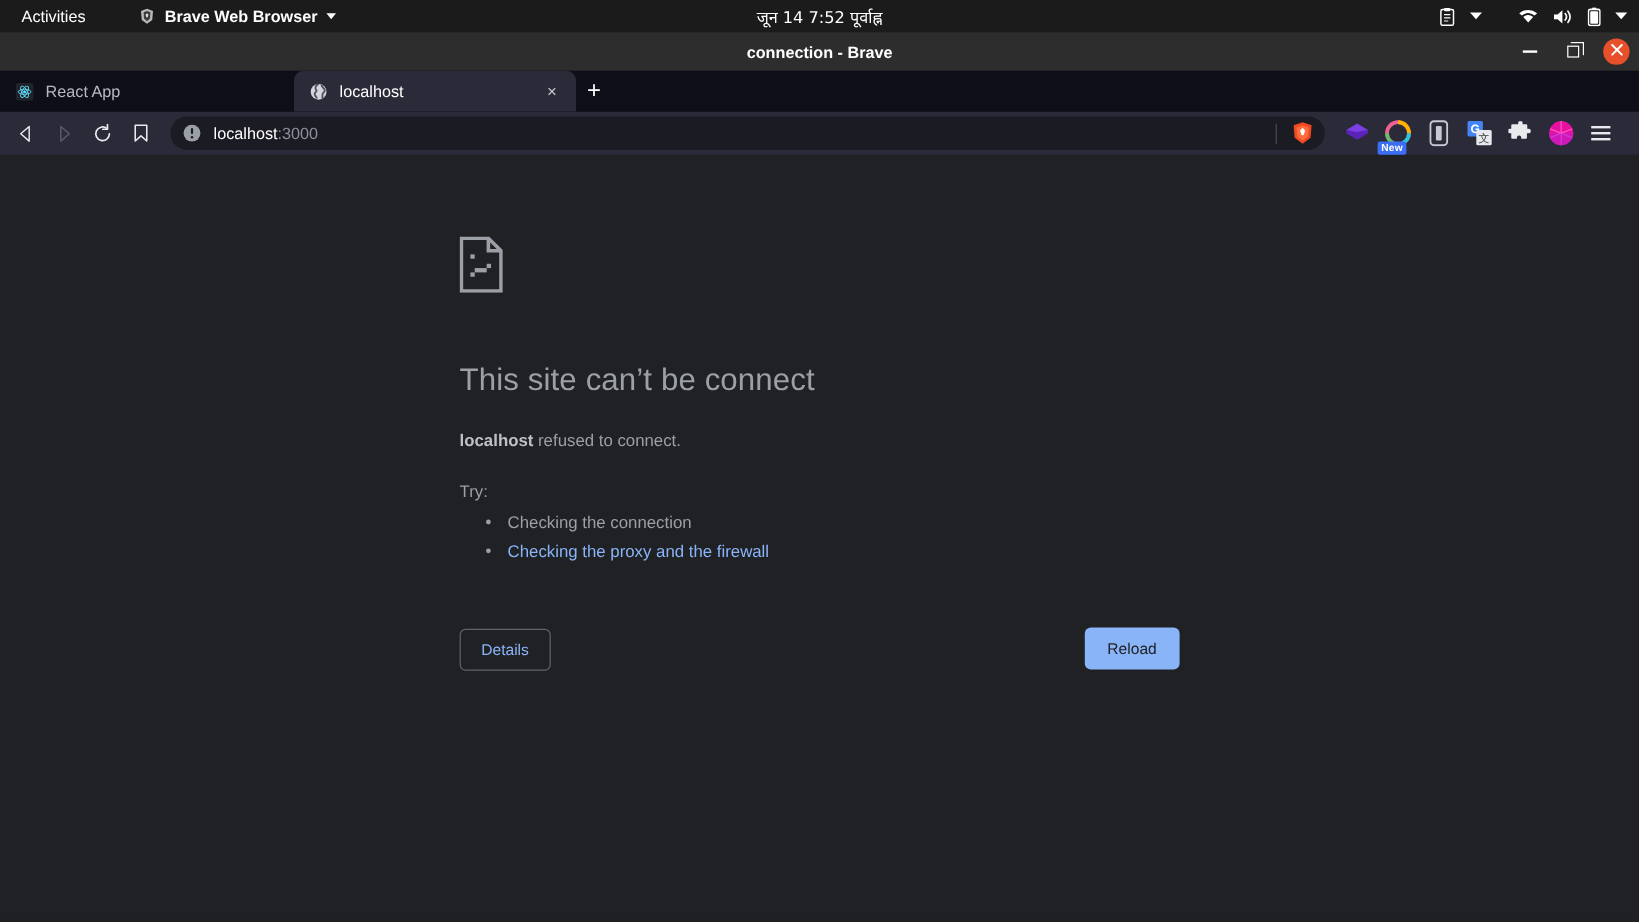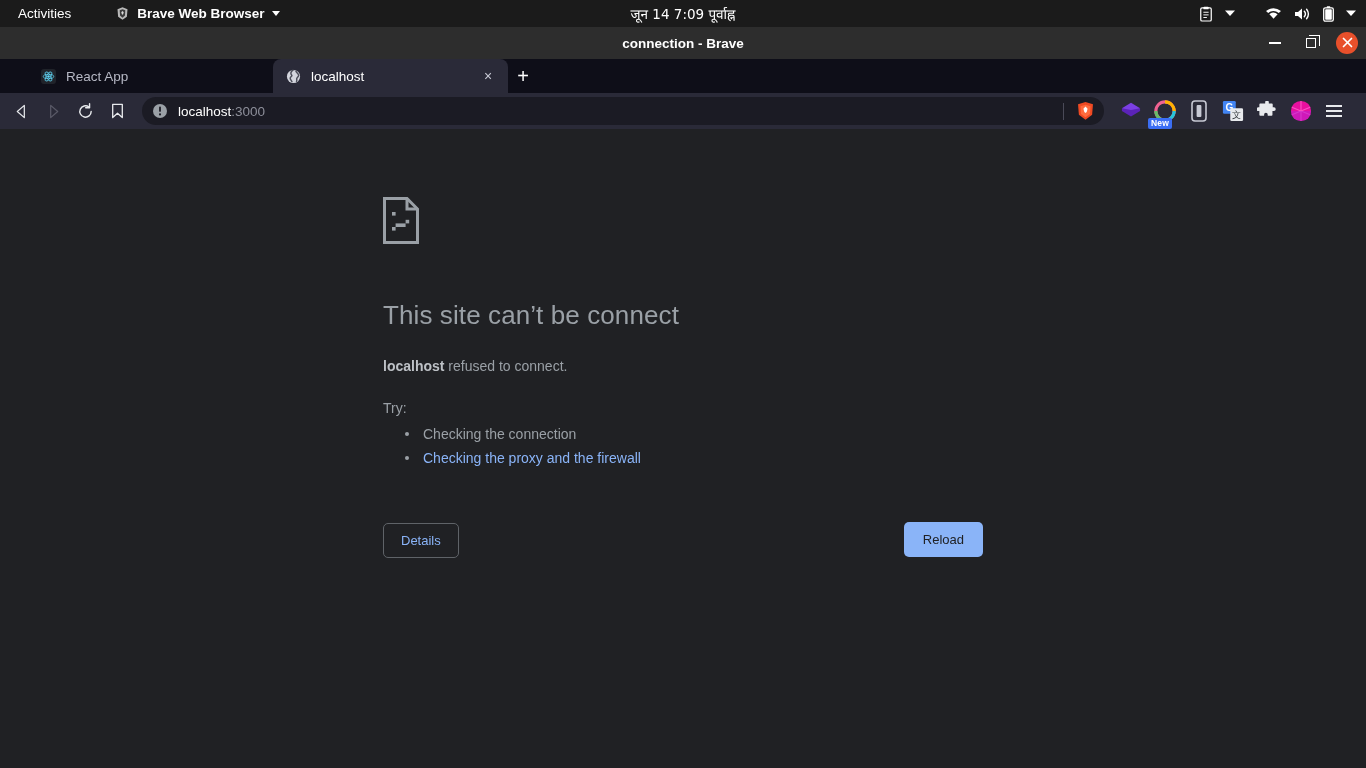--- a/index.html
+++ b/index.html
@@ -112,21 +112,21 @@
   }
   .tab {
     height: 34px;
     display: flex;
     align-items: center;
     gap: 10px;
     padding: 0 12px;
     font-size: 13.5px;
     position: relative;
   }
-  .tab.inactive { width: 245px; color: #b6b8c4; background: transparent; margin-left: 28px; }
+  .tab.inactive { width: 245px; color: #b6b8c4; background: transparent; }
   .tab.active {
     width: 235px;
     background: #2a2a38;
     color: #ffffff;
     border-top-left-radius: 8px;
     border-top-right-radius: 8px;
   }
   .tab-favicon { width: 16px; height: 16px; flex: 0 0 16px; display:flex; align-items:center; justify-content:center;}
   .tab-title { flex: 1; overflow: hidden; white-space: nowrap; text-overflow: ellipsis; }
   .tab-close { width: 16px; height: 16px; color: #c9cbd6; font-size: 14px; display: flex; align-items: center; justify-content: center; }
@@ -289,21 +289,21 @@
     <span class="brave-lion-small">
       <svg width="15" height="15" viewBox="0 0 24 24">
           <path d="M12 2 L20 5 L19 17 L12 22 L5 17 L4 5 Z" fill="#b9b9b9"></path>
           <path d="M12 5 L16.5 6.8 L16 15 L12 18.6 L8 15 L7.5 6.8 Z" fill="#3b3b3b"></path>
           <path d="M12 8 L14 10 L13 13 L12 14 L11 13 L10 10 Z" fill="#d9d9d9"></path>
         </svg>
     </span>
     <span>Brave Web Browser</span>
     <span class="caret-down"></span>
   </div>
-  <div class="gnome-clock">जून 14  7:09 पूर्वाह्न</div>
+  <div class="gnome-clock">जून 14  7:52 पूर्वाह्न</div>
   <div class="gnome-right">
     <span class="sys-icon">
       <svg width="14" height="16" viewBox="0 0 16 18">
           <rect x="2" y="2" width="12" height="15" rx="1.5" fill="none" stroke="#ffffff" stroke-width="1.4"></rect>
           <rect x="5" y="0.6" width="6" height="3" rx="1" fill="#ffffff"></rect>
           <line x1="5" y1="7" x2="11" y2="7" stroke="#ffffff" stroke-width="1.1"></line>
           <line x1="5" y1="10" x2="11" y2="10" stroke="#ffffff" stroke-width="1.1"></line>
           <line x1="5" y1="13" x2="9" y2="13" stroke="#ffffff" stroke-width="1.1"></line>
         </svg>
     </span>

